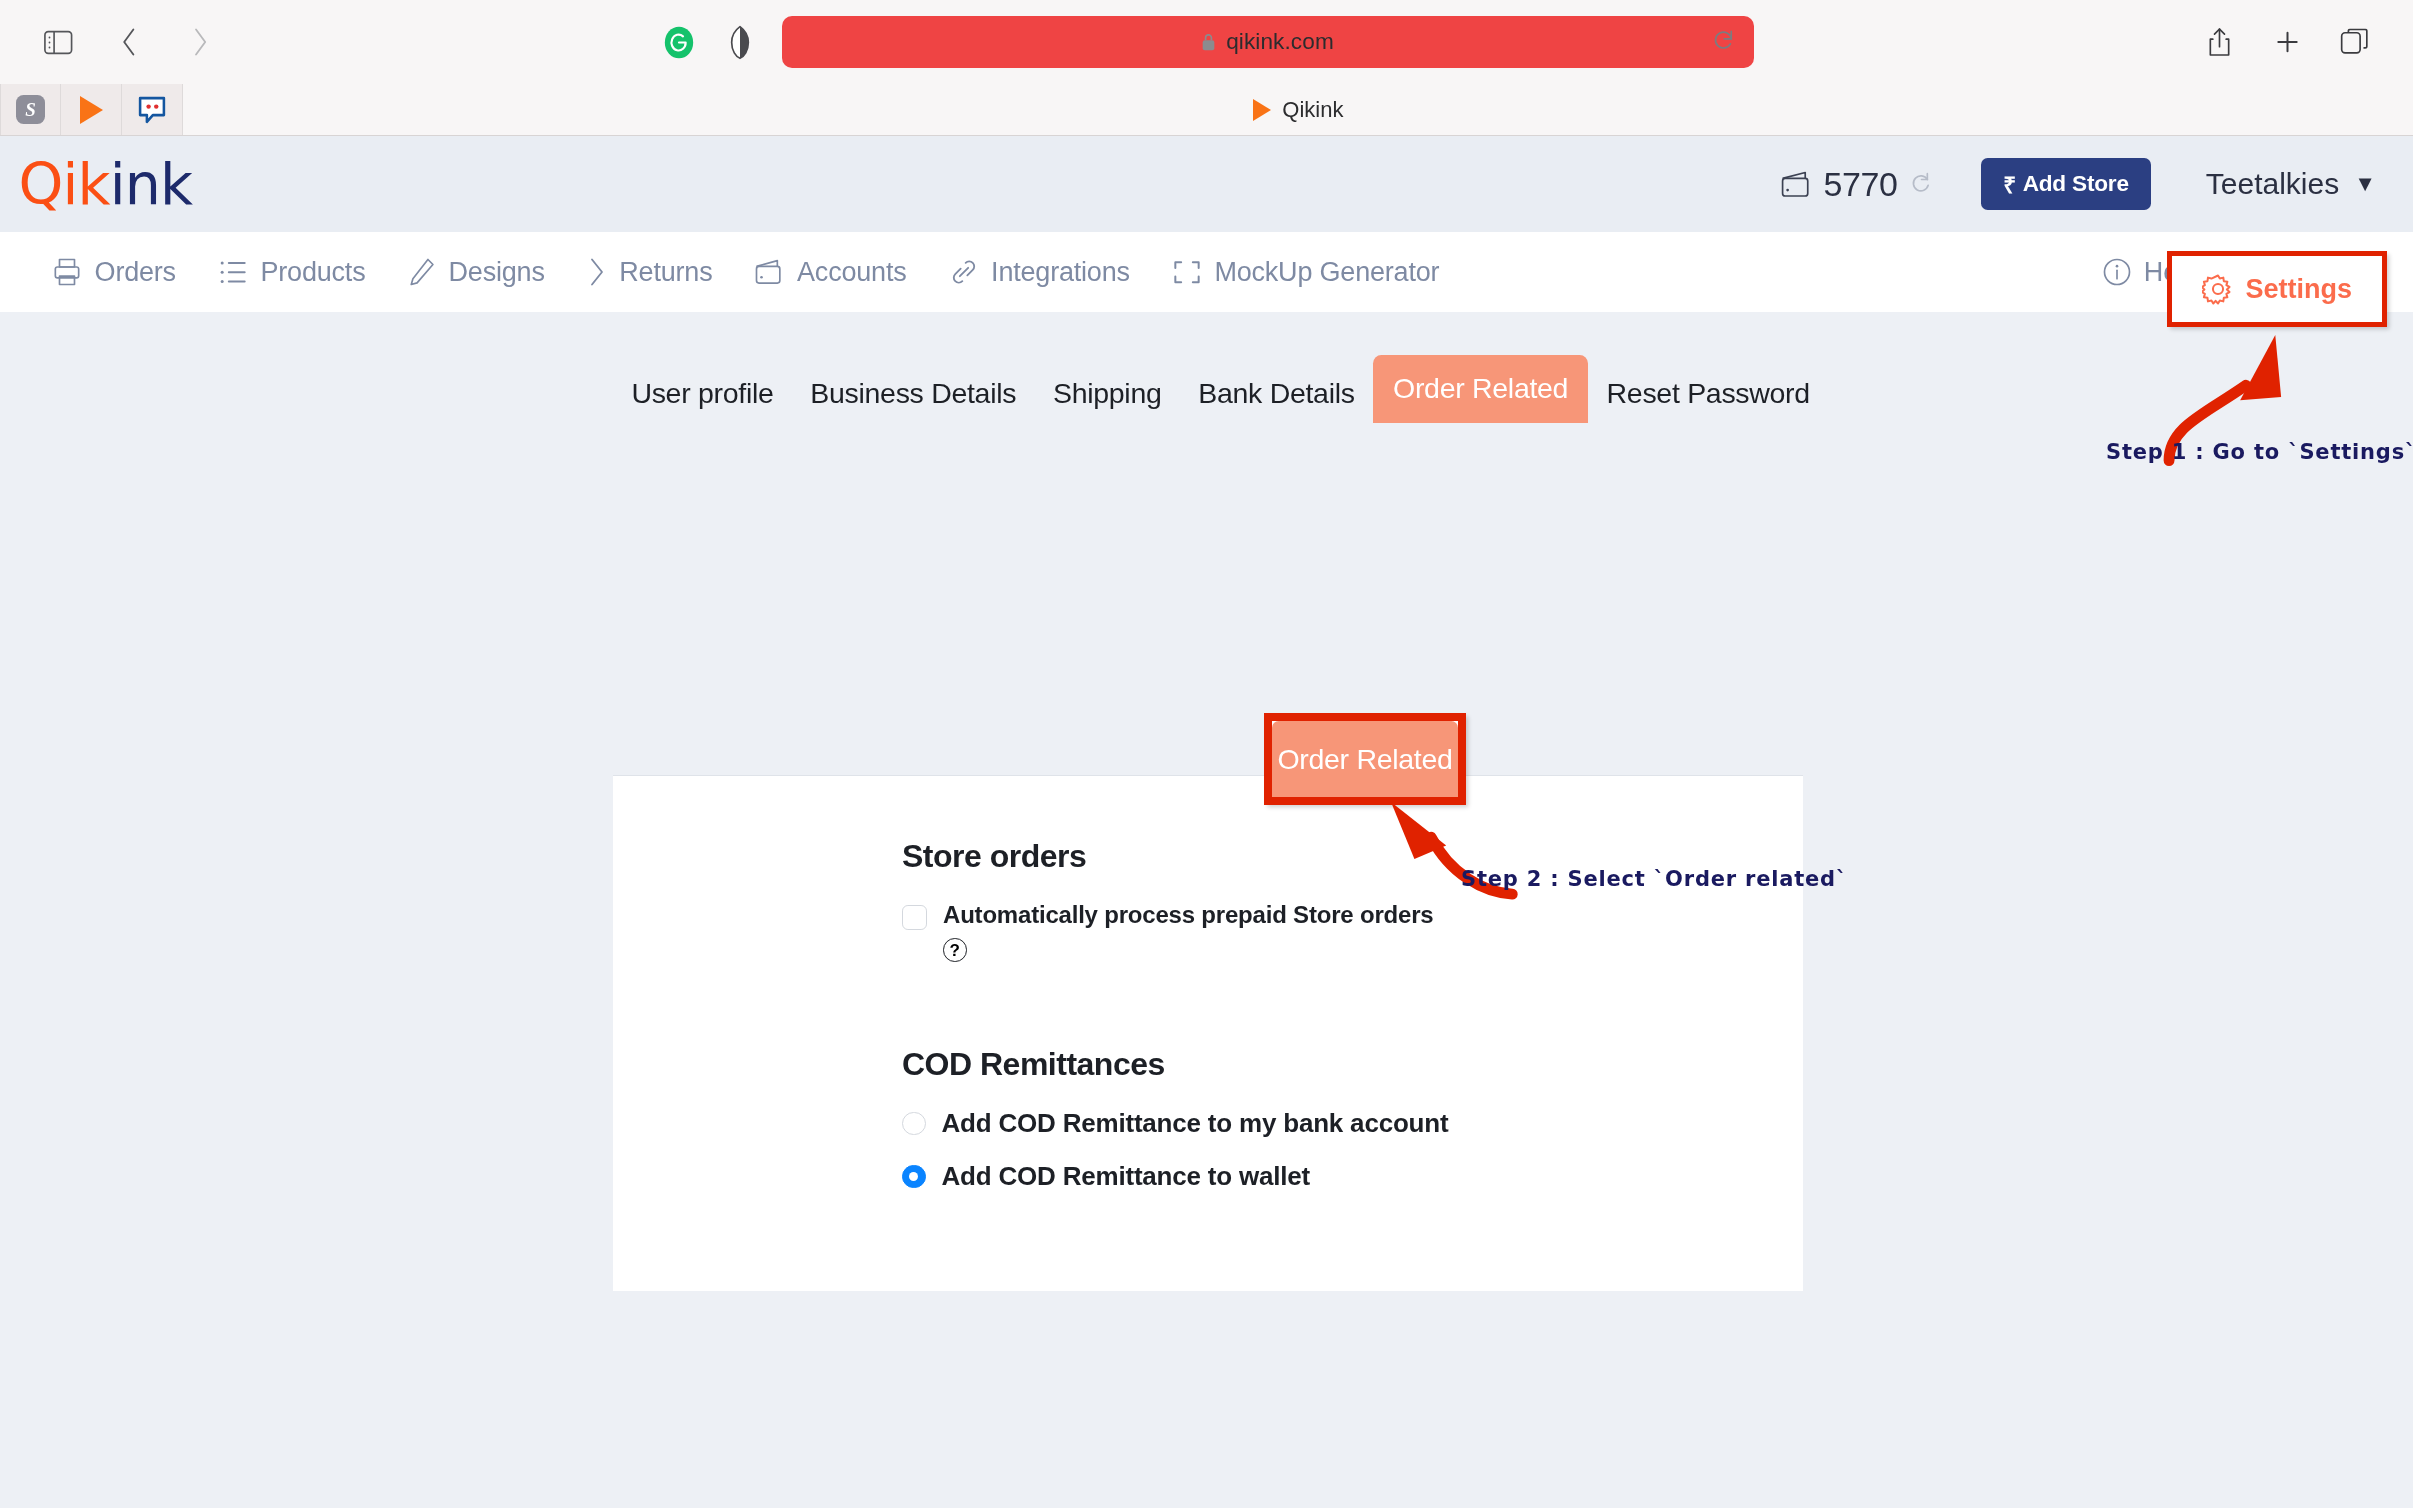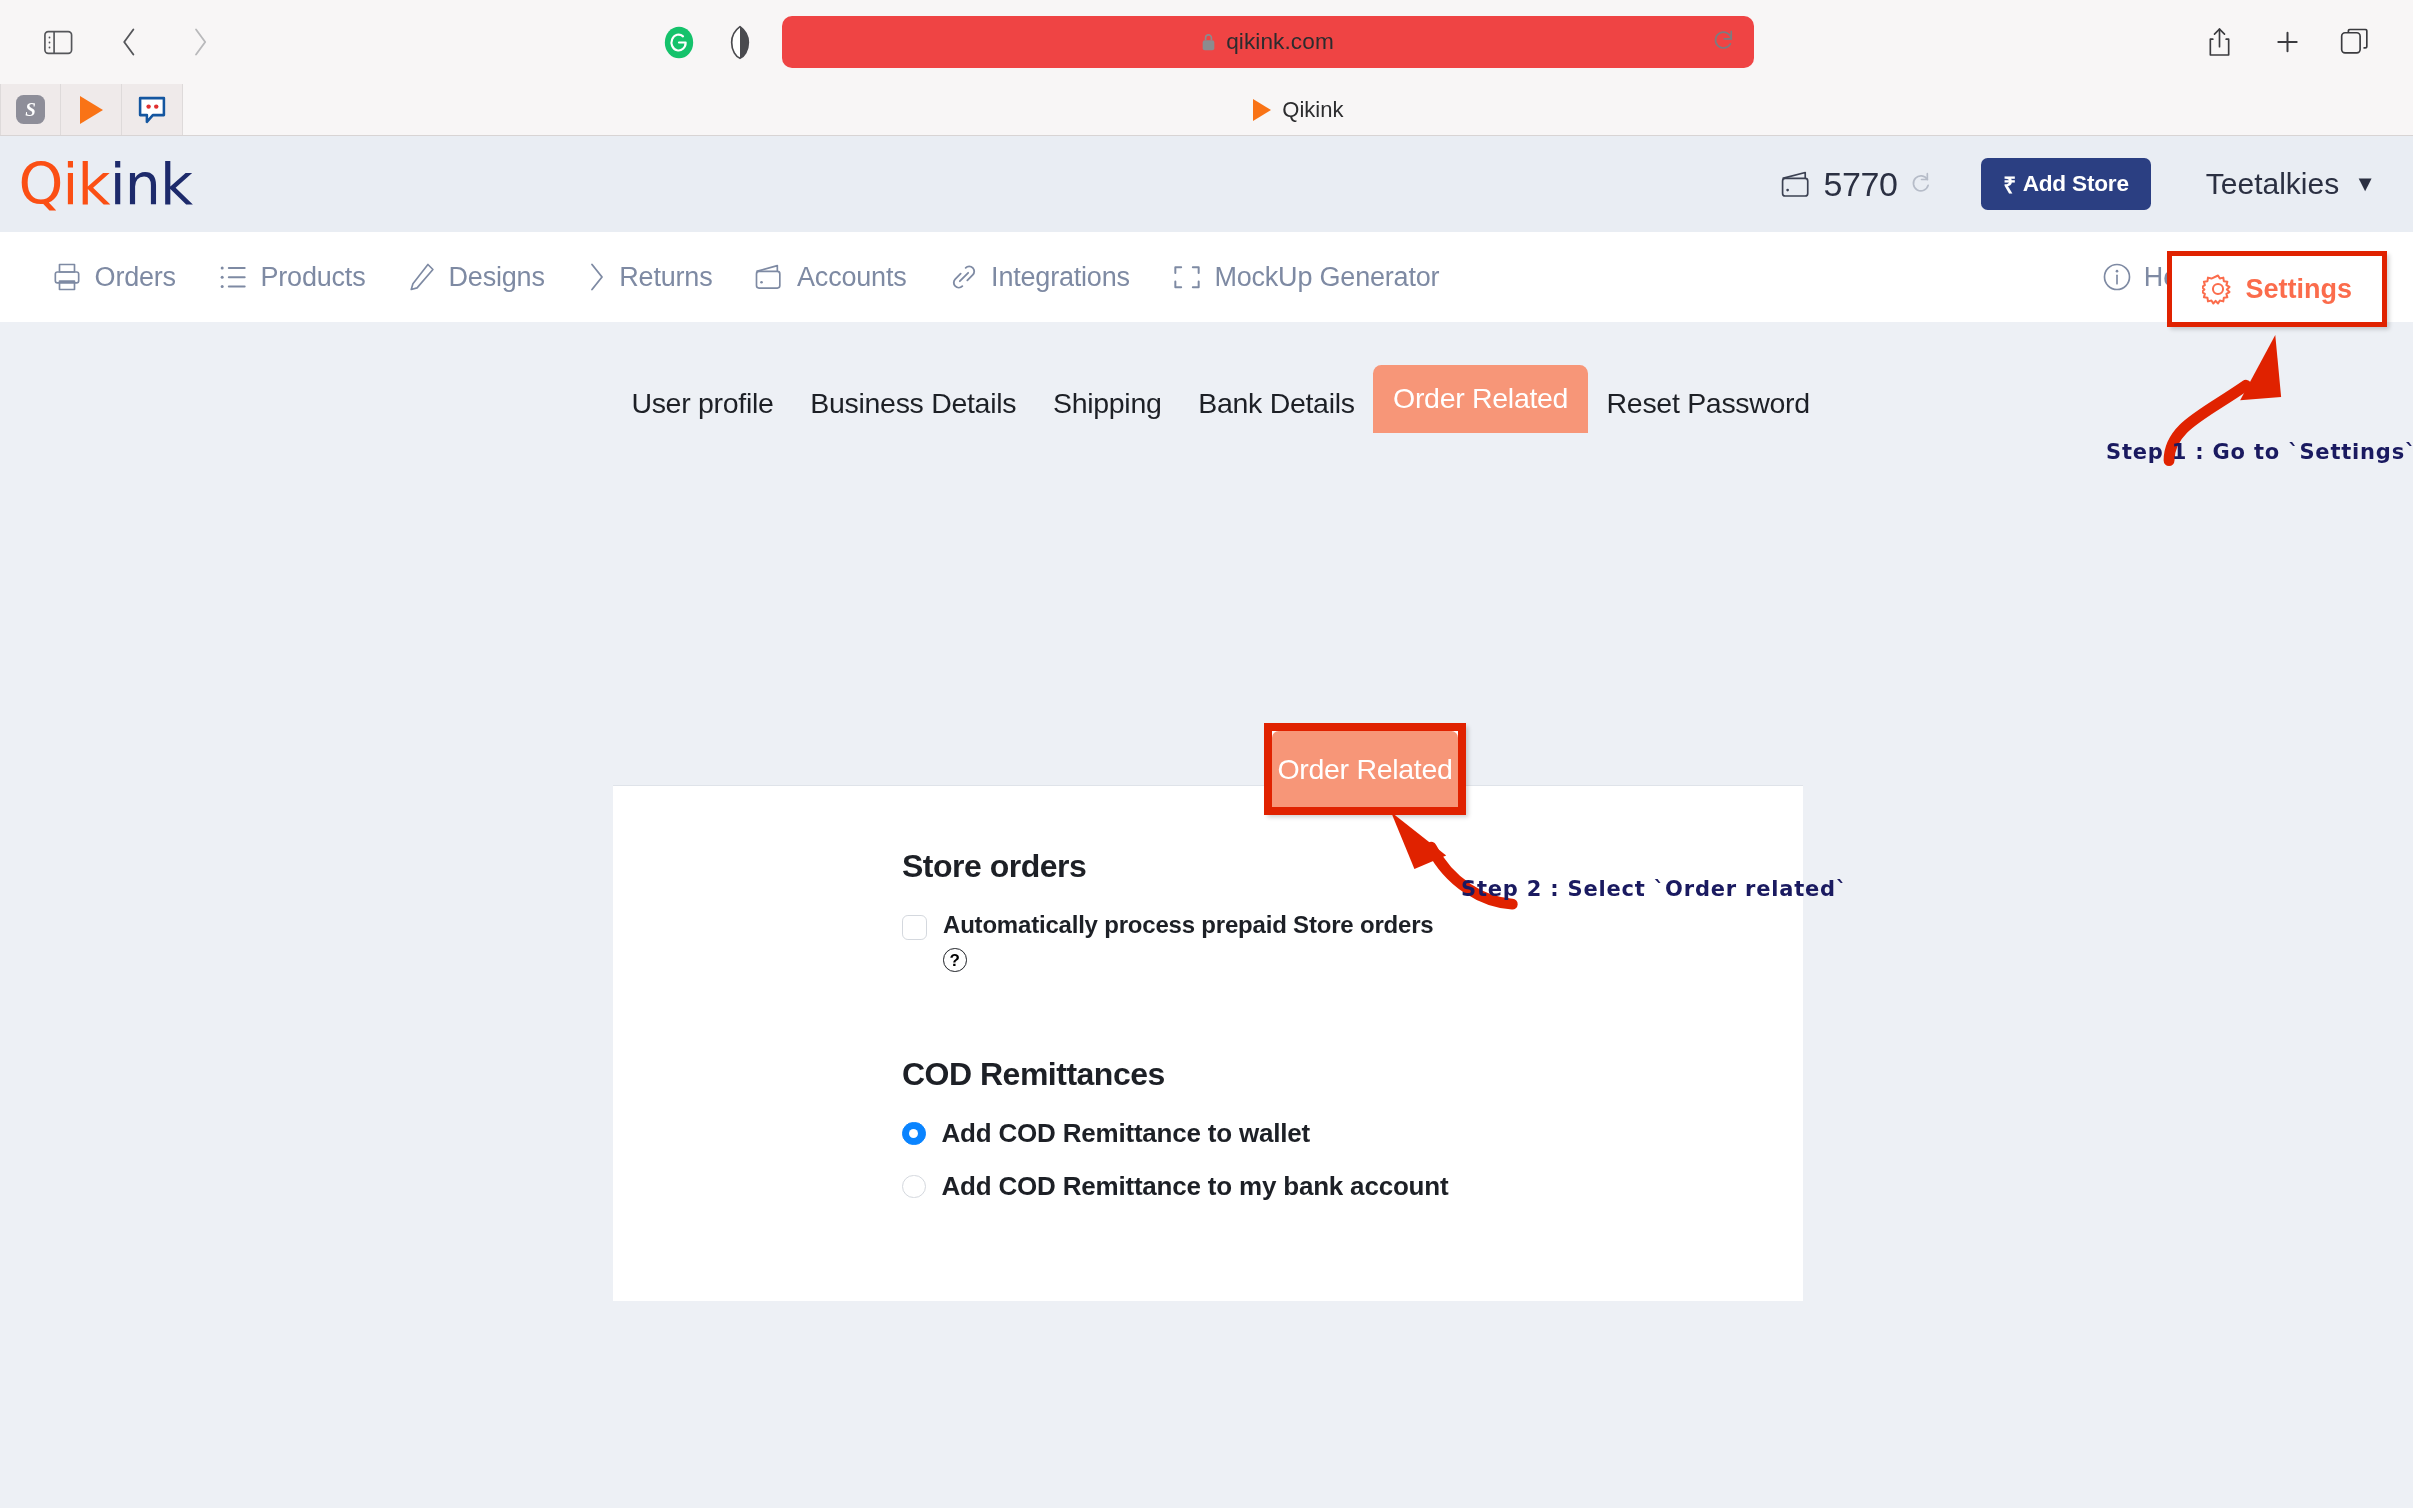--- a/index.html
+++ b/index.html
@@ -128,21 +128,21 @@
   .user-menu {
     margin-left: 55px;
     display: flex; align-items: center; gap: 15px;
     font-size: 30px; color: #2b3042;
     cursor: pointer;
   }
   .chev { font-size: 22px; }
 
   
   .nav-bar {
-    height: 90px;
+    height: 80px;
     background: #ffffff;
     display: flex; align-items: center;
     padding: 0 41px 0 52px;
     position: relative;
     box-shadow: 0 0.8px 0 #e2e6ec;
   }
   .nav-items { display: flex; align-items: center; gap: 42px; }
   .nav-item {
     display: flex; align-items: center; gap: 12.6px;
     color: #7e8aa3;
@@ -522,26 +522,26 @@
         <div>
           <div class="opt-label">Automatically process prepaid Store orders</div>
           <span class="qmark">?</span>
         </div>
       </div>
 
       <div class="gap"></div>
 
       <div class="section-title">COD Remittances</div>
       <div class="radio-row">
+        <div class="radio"></div>
+        <span class="radio-label">Add COD Remittance to my bank account</span>
+      </div>
+      <div class="radio-row">
         <div class="radio checked"></div>
         <span class="radio-label">Add COD Remittance to wallet</span>
-      </div>
-      <div class="radio-row">
-        <div class="radio"></div>
-        <span class="radio-label">Add COD Remittance to my bank account</span>
       </div>
     </div>
   </div>
 
   <div class="hl-tab">
     <div class="hl-tab-inner">Order Related</div>
   </div>
 
   <svg class="arrow-svg" style="left:1391px; top:490px;" width="184" height="134" viewBox="0 0 220 160">
     <path d="M145 110 C110 108 70 85 48 42" fill="none" stroke="#e02200" stroke-width="13" stroke-linecap="round"></path>

